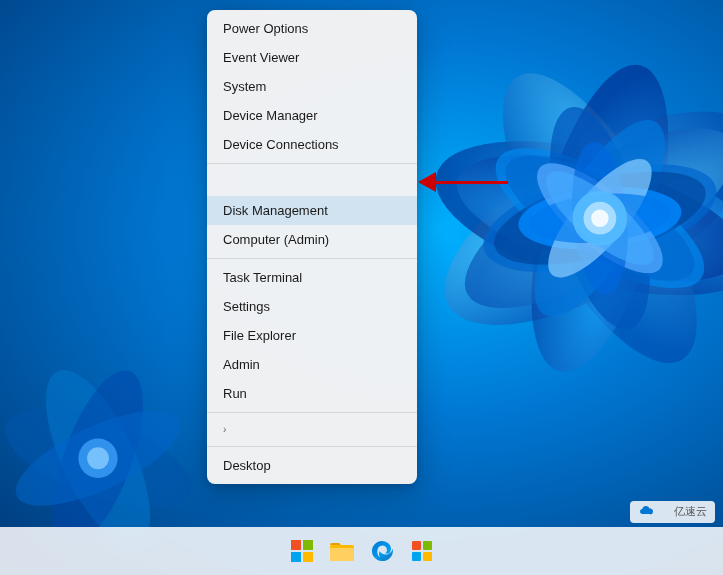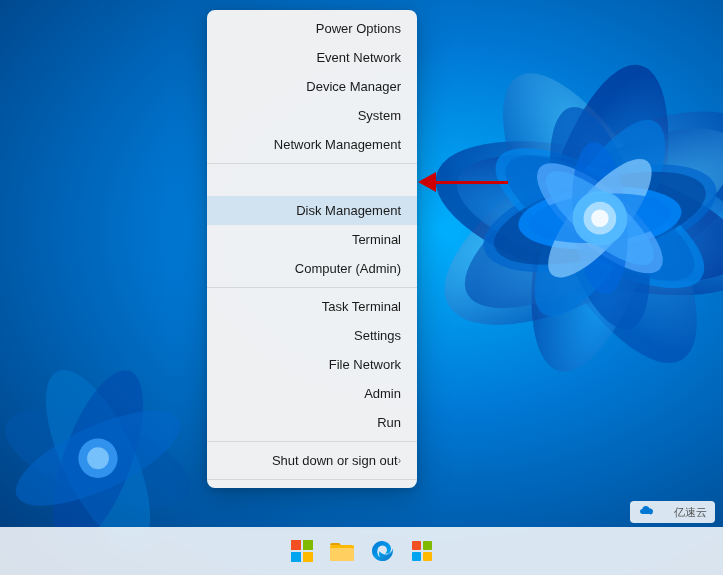--- a/index.html
+++ b/index.html
@@ -54,21 +54,21 @@
       background: rgba(243, 243, 243, 0.98);
       border-radius: 8px;
       box-shadow: 0 8px 32px rgba(0,0,0,0.25), 0 2px 8px rgba(0,0,0,0.15);
       padding: 4px 0;
       z-index: 100;
     }
 
     .menu-item {
       display: flex;
       align-items: center;
-      justify-content: flex-end;
+      justify-content: flex-start;
       padding: 7px 16px;
       font-size: 13px;
       color: #1a1a1a;
       cursor: pointer;
       user-select: none;
       white-space: nowrap;
     }
 
     .menu-item.highlighted {
       background: rgba(0,120,215,0.12);
@@ -118,21 +118,20 @@
     .watermark {
       position: absolute;
       bottom: 52px;
       right: 8px;
       background: rgba(255,255,255,0.85);
       border-radius: 4px;
       padding: 3px 8px;
       font-size: 11px;
       color: #555;
       display: flex;
-      align-items: center;
       gap: 20px;
     }
 
     
     .win-logo {
       display: flex;
       align-items: center;
       justify-content: center;
     }
 
@@ -217,63 +216,62 @@
     <circle cx="120" cy="420" r="18" fill="#44aaff" opacity="0.7"></circle>
     <circle cx="120" cy="420" r="10" fill="#88ccff" opacity="0.8"></circle>
   </svg>
 </div>
 
 <div class="context-menu" id="context-menu">
 <div class="menu-item">
       <span>Power Options</span>
     </div>
     <div class="menu-item">
-      <span>Event Network</span>
+      <span>Event Viewer</span>
+    </div>
+    <div class="menu-item">
+      <span>System</span>
     </div>
     <div class="menu-item">
       <span>Device Manager</span>
     </div>
     <div class="menu-item">
-      <span>System</span>
-    </div>
-    <div class="menu-item">
-      <span>Network Management</span>
+      <span>Device Connections</span>
     </div>
     <div class="menu-divider"></div>
     <div class="menu-item highlighted">
       <span>Disk Management</span>
     </div>
     <div class="menu-item">
-      <span>Terminal</span>
-    </div>
-    <div class="menu-item">
       <span>Computer (Admin)</span>
     </div>
     <div class="menu-divider"></div>
     <div class="menu-item">
       <span>Task Terminal</span>
     </div>
     <div class="menu-item">
       <span>Settings</span>
     </div>
     <div class="menu-item">
-      <span>File Network</span>
+      <span>File Explorer</span>
     </div>
     <div class="menu-item">
       <span>Admin</span>
     </div>
     <div class="menu-item">
       <span>Run</span>
     </div>
     <div class="menu-divider"></div>
     <div class="menu-item">
-      <span>Shut down or sign out</span>
       <span class="chevron">›</span>
     </div>
     <div class="menu-divider"></div>
+    <div class="menu-item">
+      <span>Desktop</span>
+    </div>
   </div>
 
 <div class="red-arrow">
   <div class="arrow-head"></div>
   <div class="arrow-line"></div>
 </div>
 
 <div class="taskbar">
 
   <div class="taskbar-icon win-logo">

